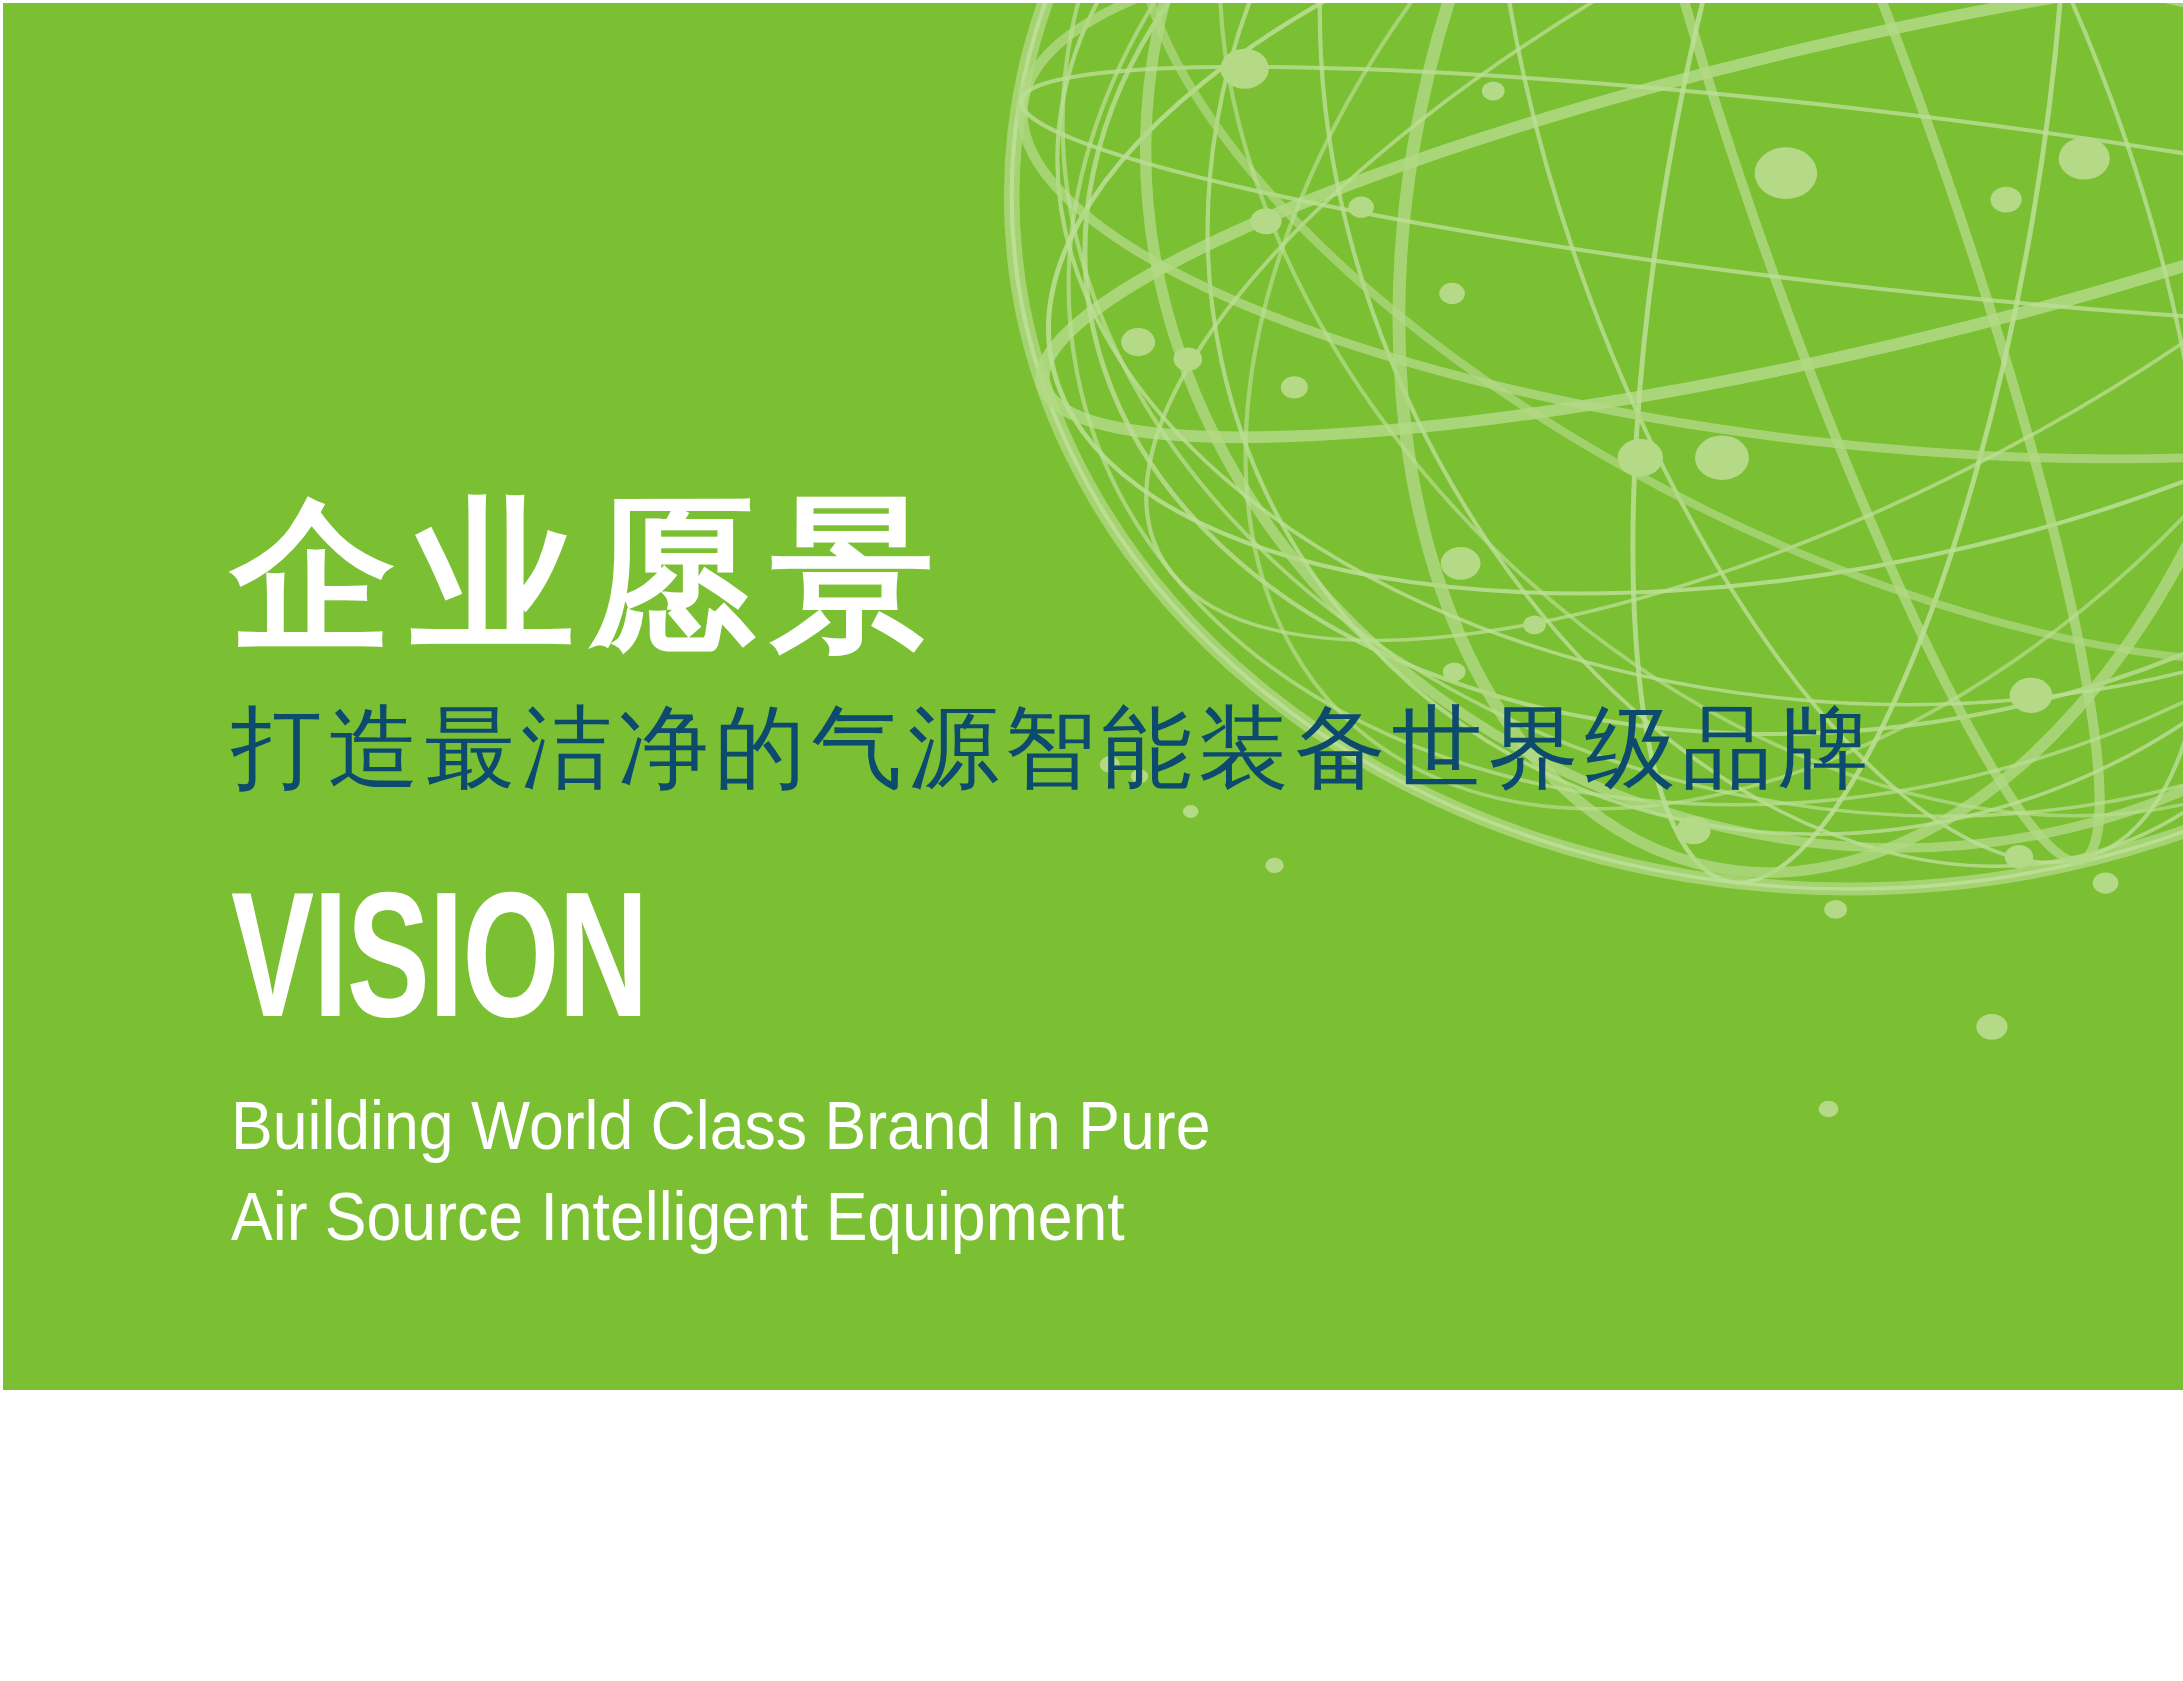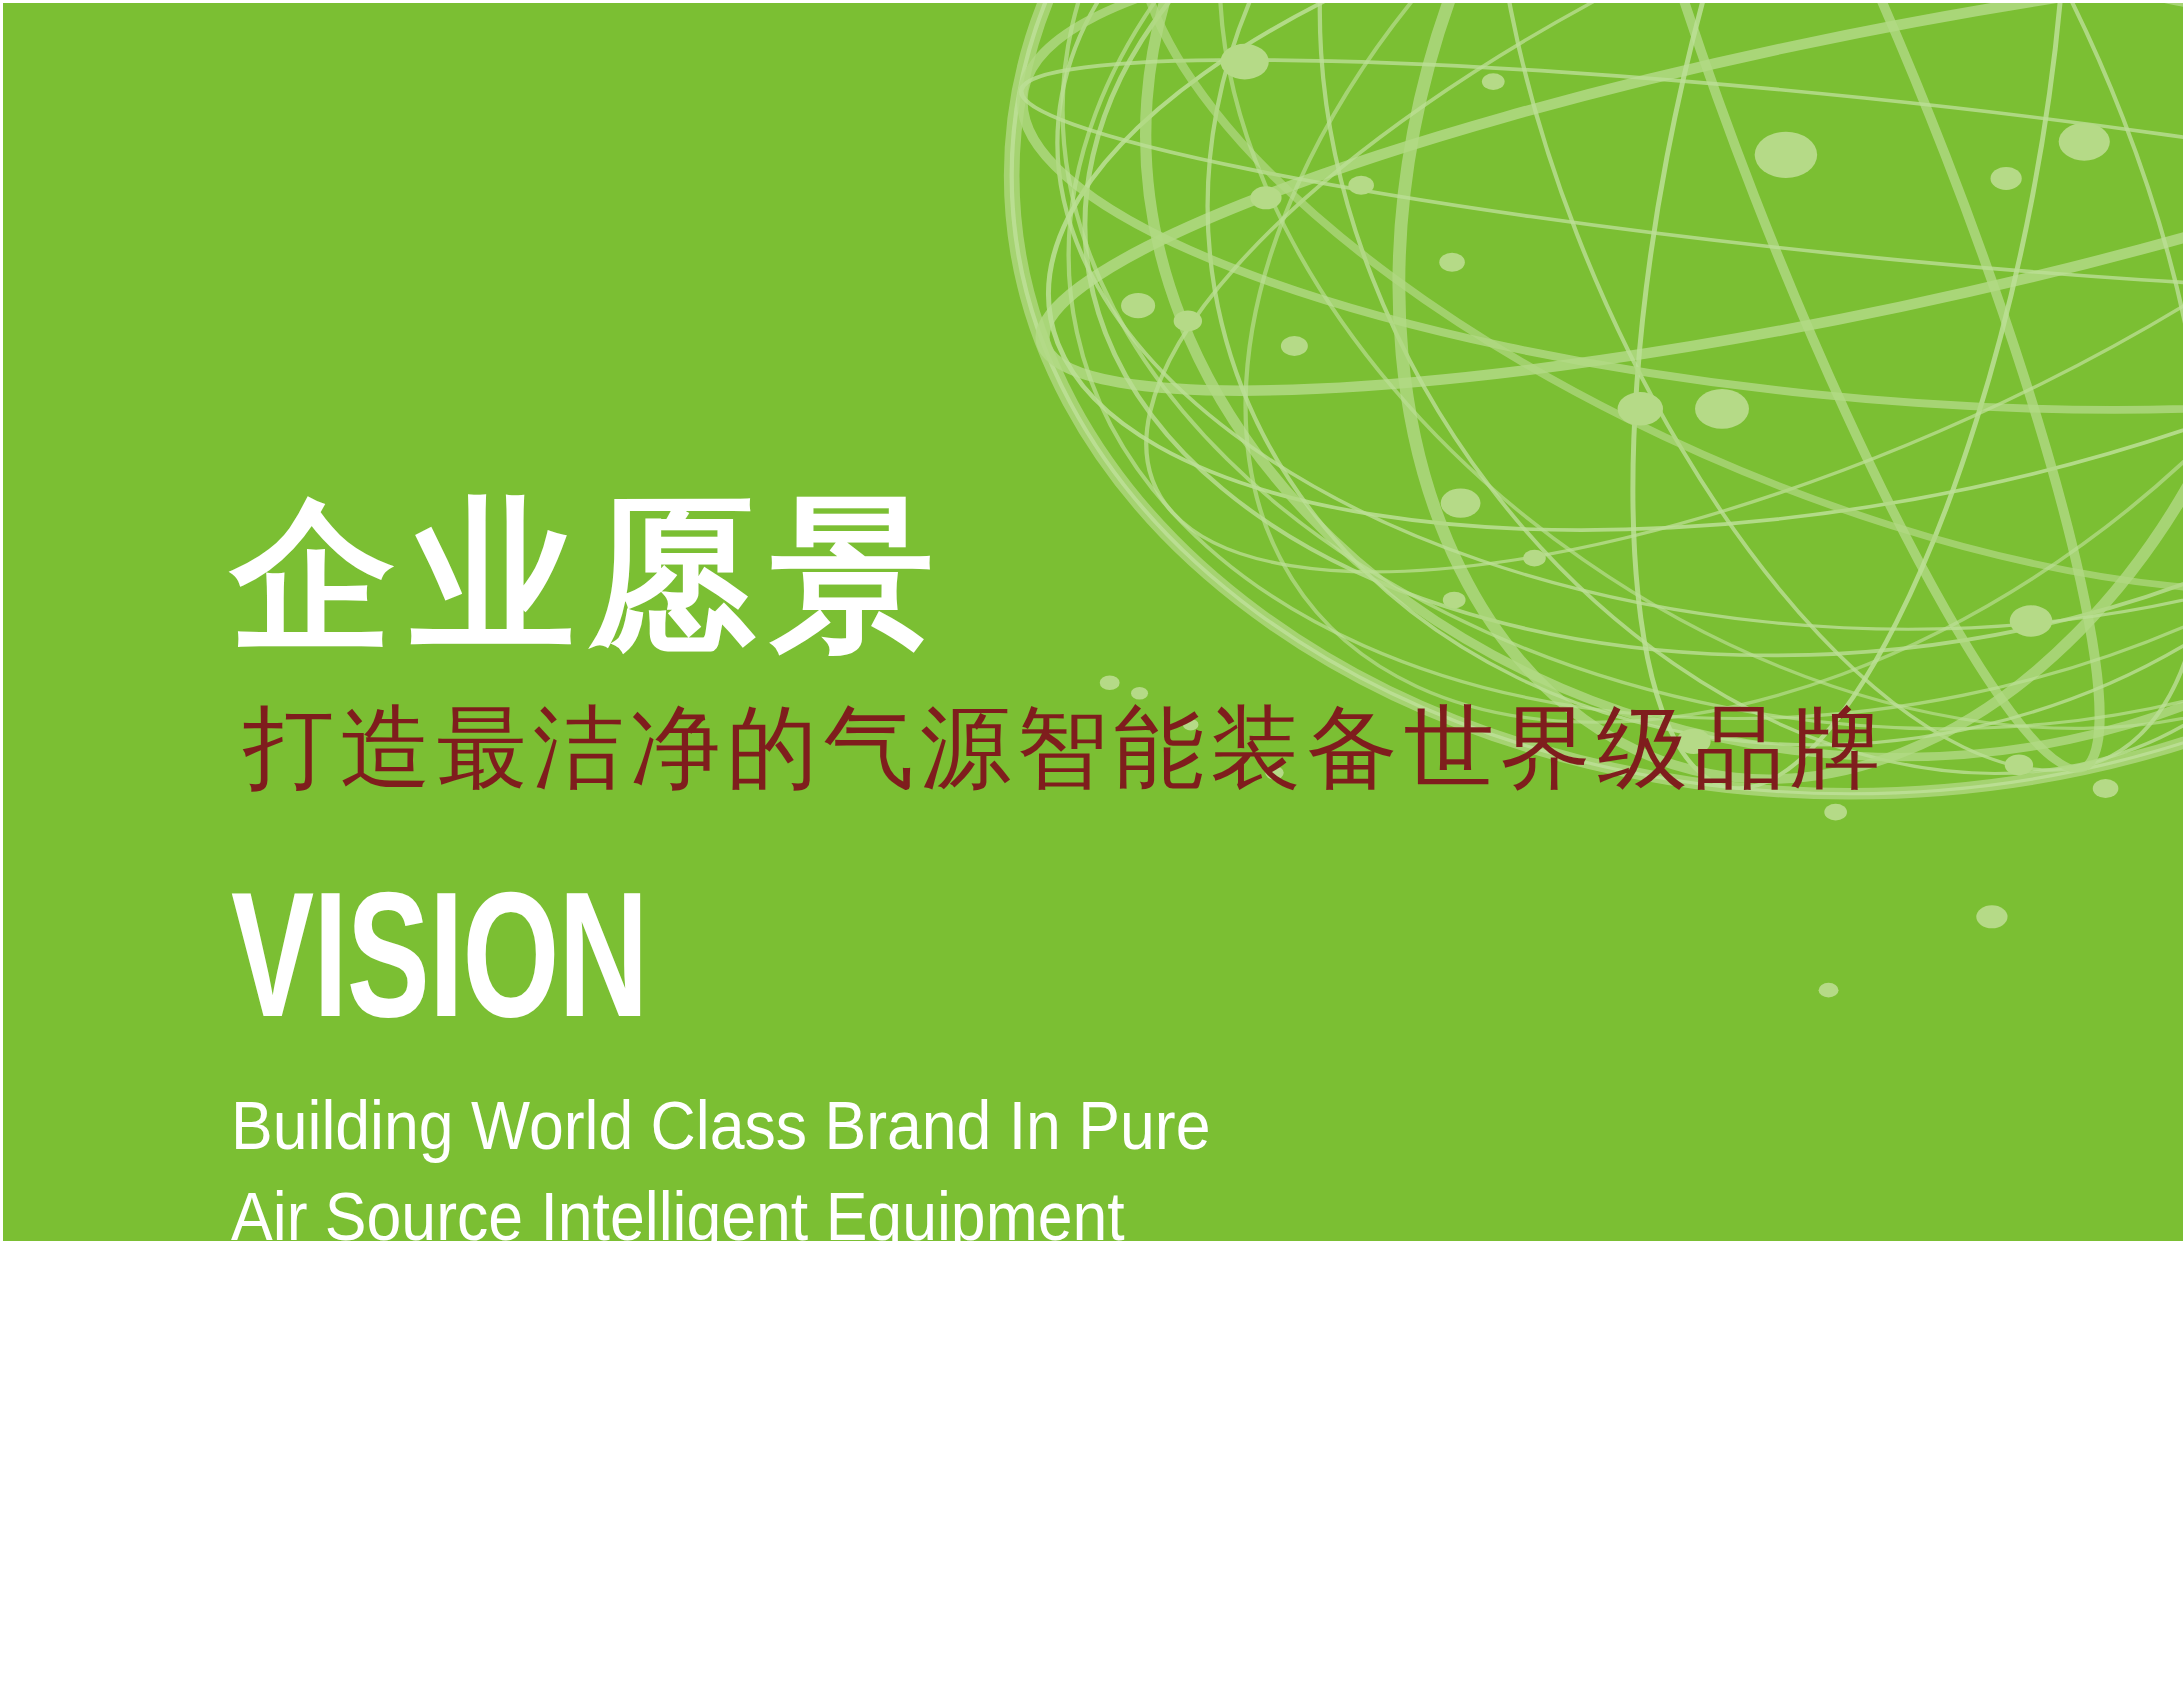--- a/index.html
+++ b/index.html
@@ -4,21 +4,21 @@
 <title>企业愿景 VISION</title>
 <style>
   html, body {
     margin: 0;
     padding: 0;
     background: #ffffff;
   }
   #slide {
     position: relative;
     width: 2183px;
-    height: 1241px;
+    height: 1390px;
     overflow: hidden;
     background: #7bbf33;
     font-family: "Liberation Sans", "DejaVu Sans", sans-serif;
     box-sizing: border-box;
     border-top: 3.6px solid #ffffff;
     border-left: 3.6px solid #ffffff;
   }
   #globe-layer {
     position: absolute;
     inset: 0;
@@ -36,26 +36,26 @@
     color: #ffffff;
     font-size: 164px;
     line-height: 1.0;
     font-weight: 700;
     letter-spacing: 15.7px;
     margin: 0;
     white-space: nowrap;
     font-family: "Liberation Sans", "DejaVu Sans", sans-serif;
   }
   .cn-subtitle {
-    color: #7f1d1d;
+    color: #0c4a6e;
     font-size: 91px;
     line-height: 1.0;
     font-weight: 400;
     letter-spacing: 5.7px;
-    margin: 12px;
+    margin: 0;
     margin-top: 44px;
     white-space: nowrap;
     font-family: "Liberation Sans", "DejaVu Sans", sans-serif;
   }
   .en-heading {
     color: #ffffff;
     font-size: 178px;
     line-height: 0.92;
     font-weight: 700;
     letter-spacing: -1.4px;

